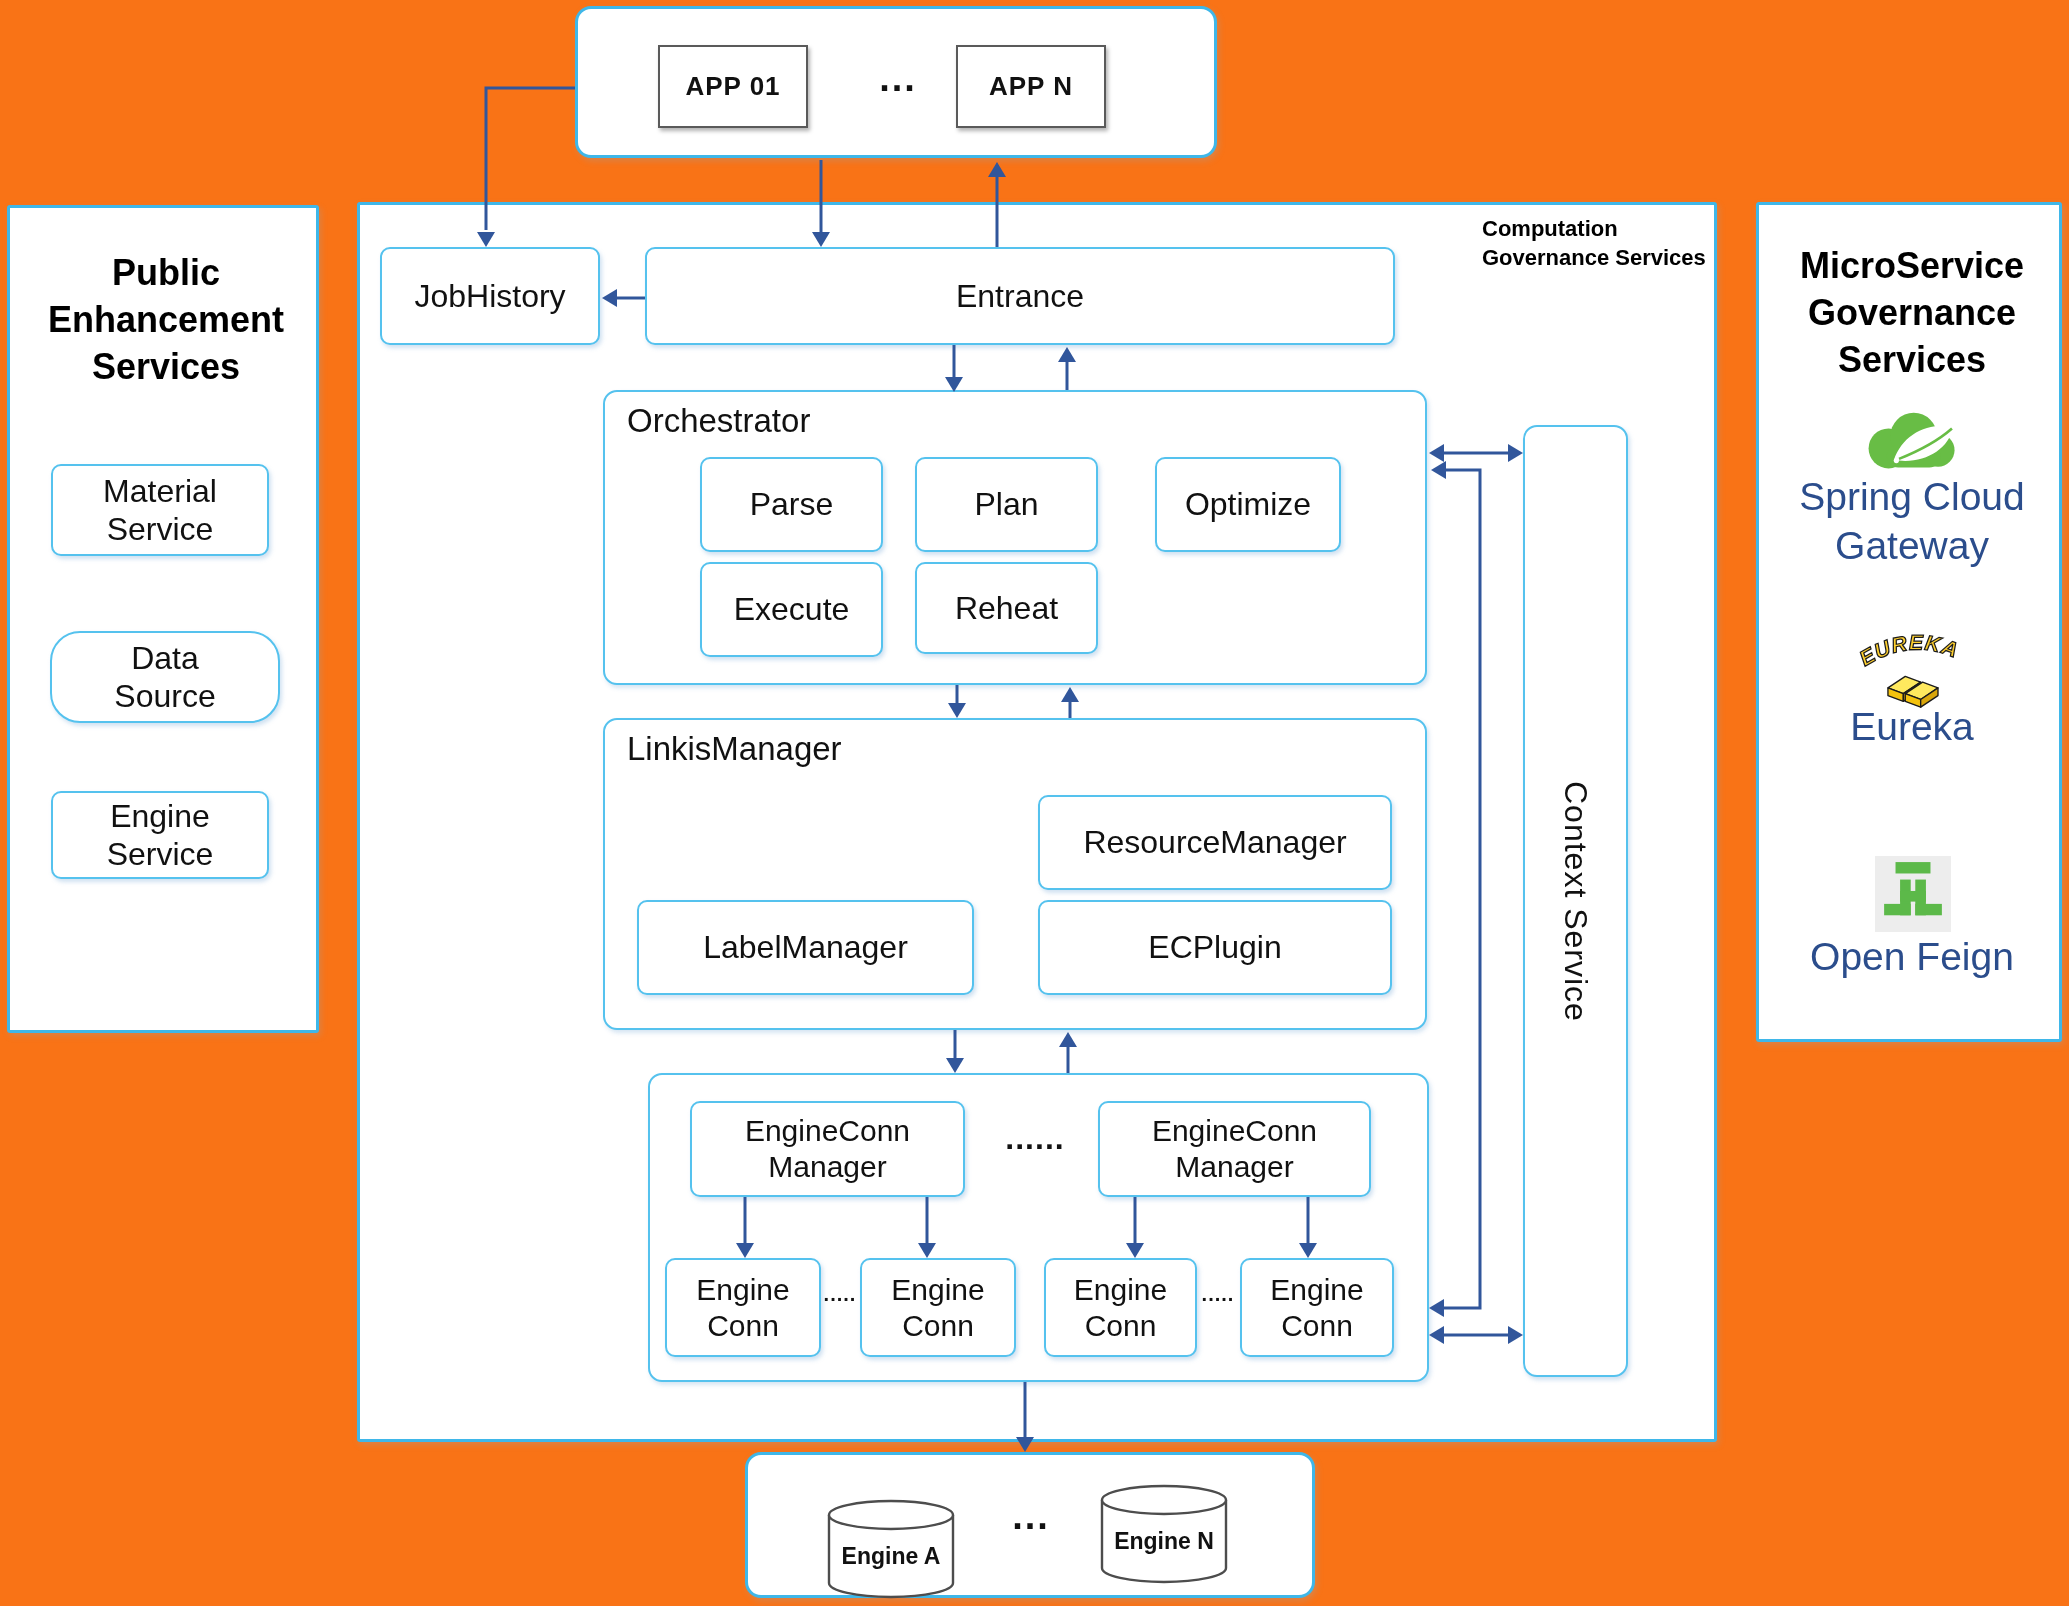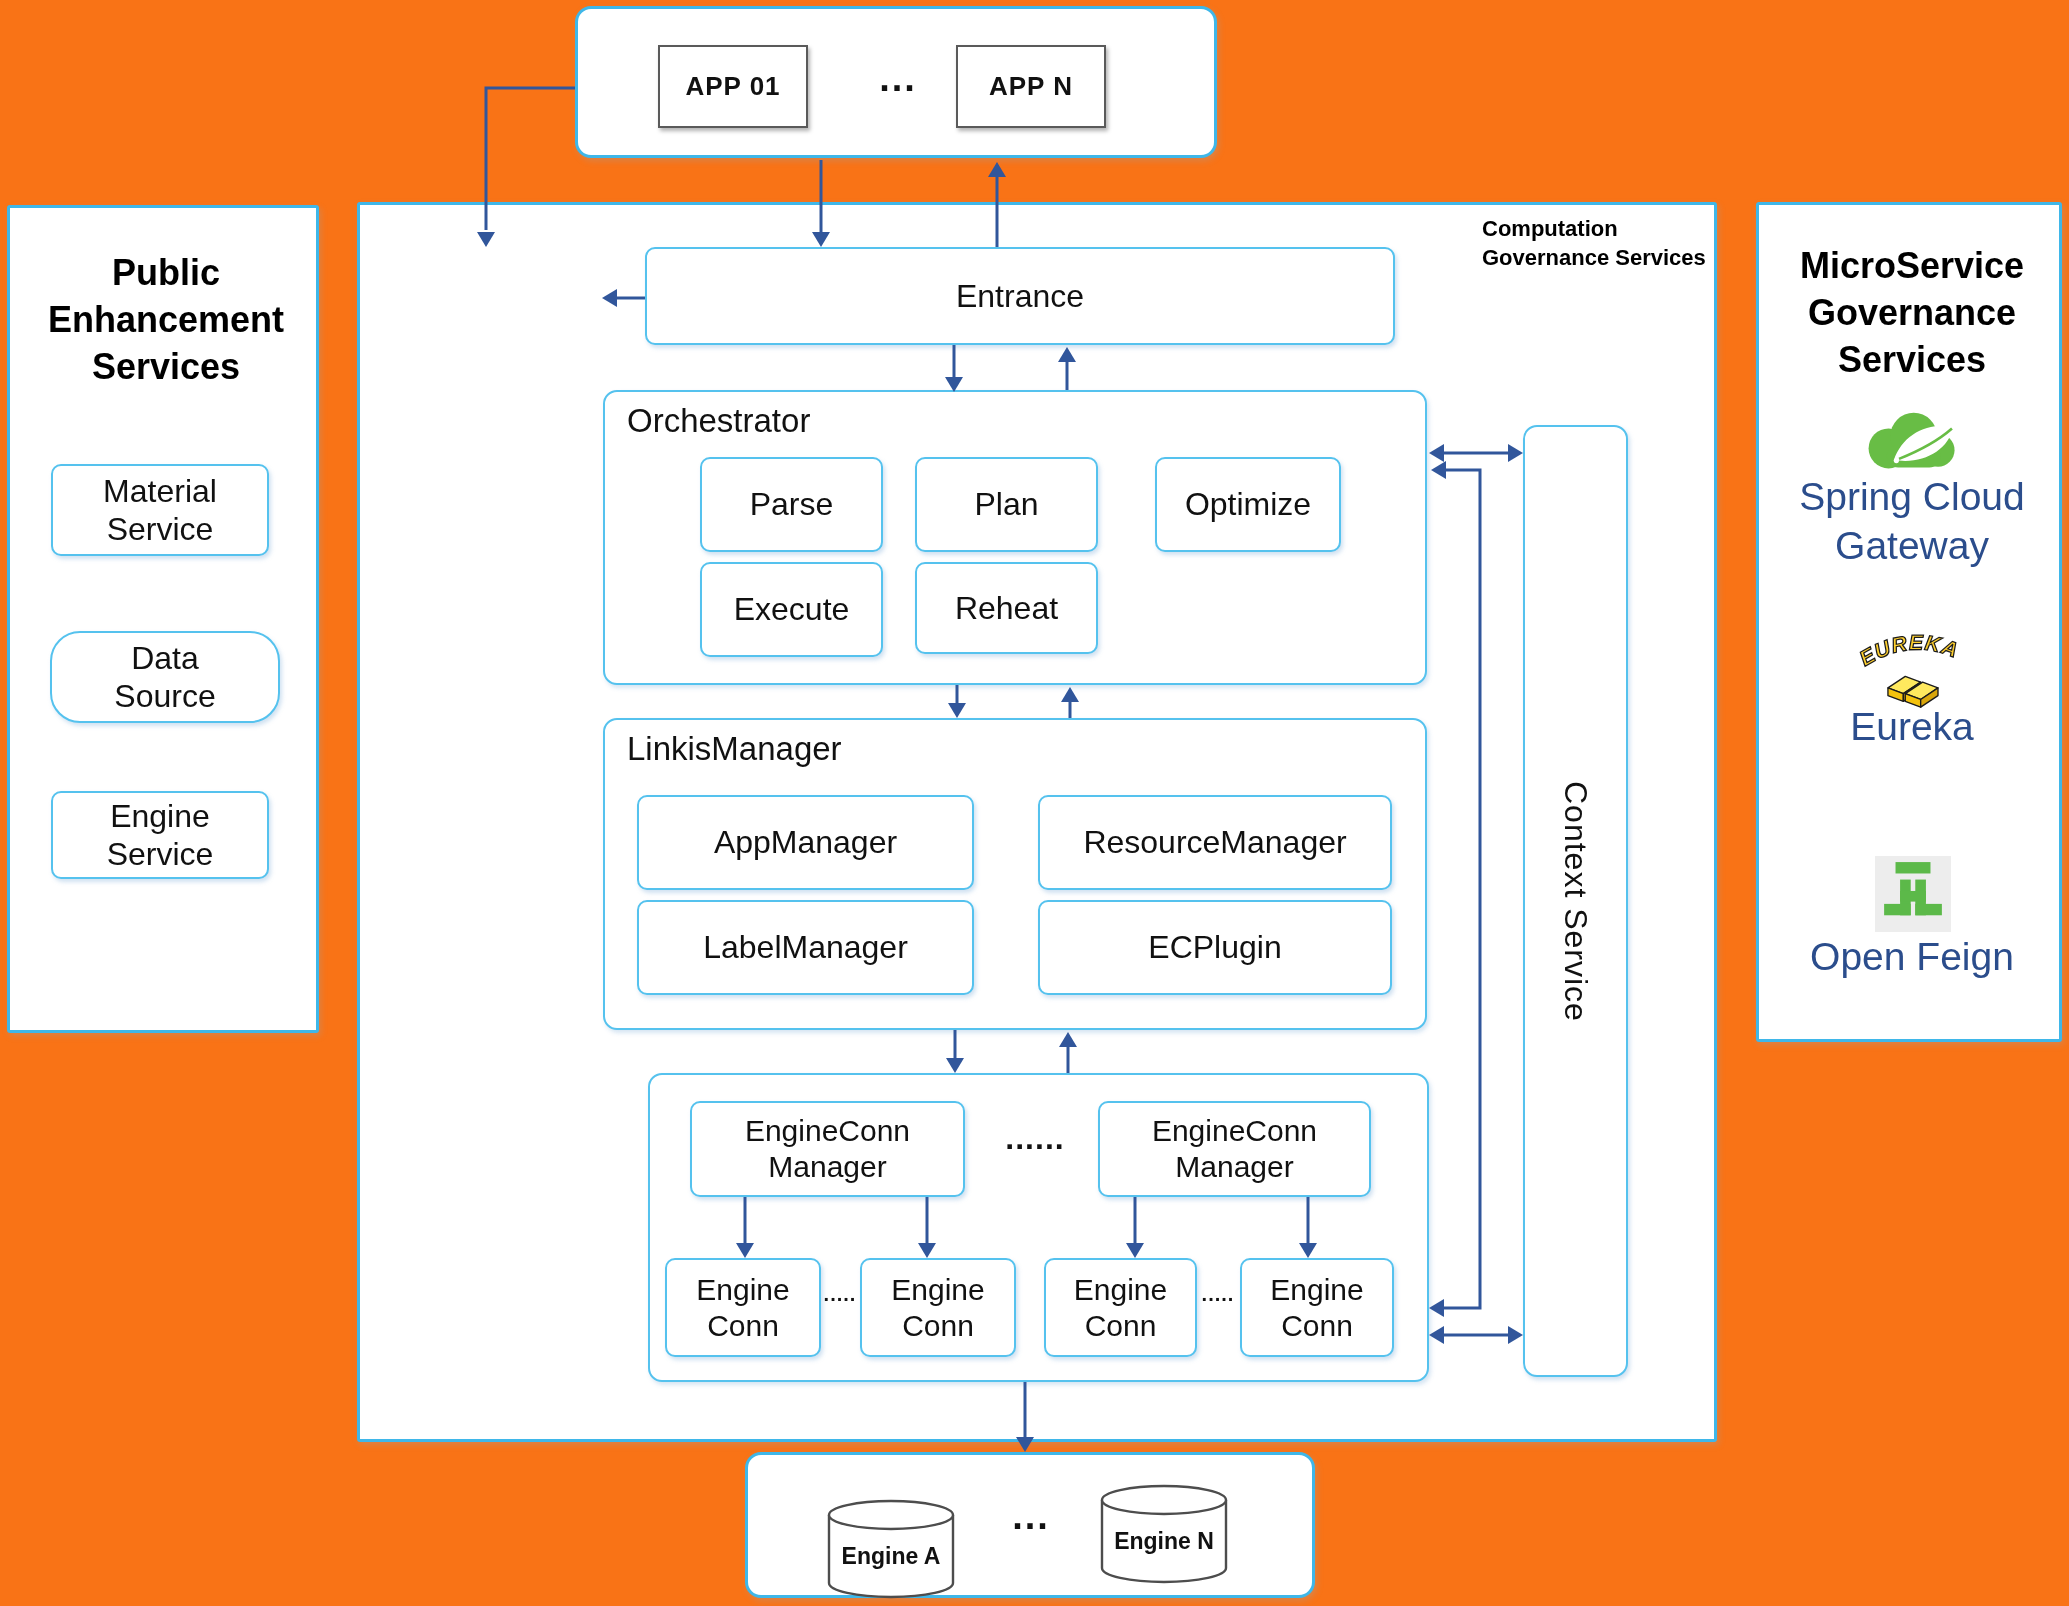--- a/index.html
+++ b/index.html
@@ -51,20 +51,23 @@
       <span>Data Source</span>
     </div>
     <div class="node" style="left:41px;top:583px;width:218px;height:88px;padding:0 28px;">
       <span>Engine Service</span>
     </div>
   </div>
 
   <div class="panel" style="left:357px;top:202px;width:1360px;height:1240px;"></div>
   <div class="title" style="left:1482px;top:215px;width:250px;text-align:left;font-size:22px;">Computation Governance Services</div>
 
+  <div class="node" style="left:380px;top:247px;width:220px;height:98px;">
+    <span>JobHistory</span>
+  </div>
   <div class="node" style="left:645px;top:247px;width:750px;height:98px;">
     <span>Entrance</span>
   </div>
 
   <div class="group" style="left:603px;top:390px;width:824px;height:295px;">
     <span class="group-label">Orchestrator</span>
   </div>
   <div class="node" style="left:700px;top:457px;width:183px;height:95px;">
       <span>Parse</span>
     </div>
@@ -77,23 +80,20 @@
   <div class="node" style="left:700px;top:562px;width:183px;height:95px;">
       <span>Execute</span>
     </div>
   <div class="node" style="left:915px;top:562px;width:183px;height:92px;">
       <span>Reheat</span>
     </div>
 
   <div class="group" style="left:603px;top:718px;width:824px;height:312px;">
     <span class="group-label">LinkisManager</span>
   </div>
-  <div class="node" style="left:637px;top:795px;width:337px;height:95px;">
-      <span>AppManager</span>
-    </div>
   <div class="node" style="left:1038px;top:795px;width:354px;height:95px;">
       <span>ResourceManager</span>
     </div>
   <div class="node" style="left:637px;top:900px;width:337px;height:95px;">
       <span>LabelManager</span>
     </div>
   <div class="node" style="left:1038px;top:900px;width:354px;height:95px;">
       <span>ECPlugin</span>
     </div>
 

